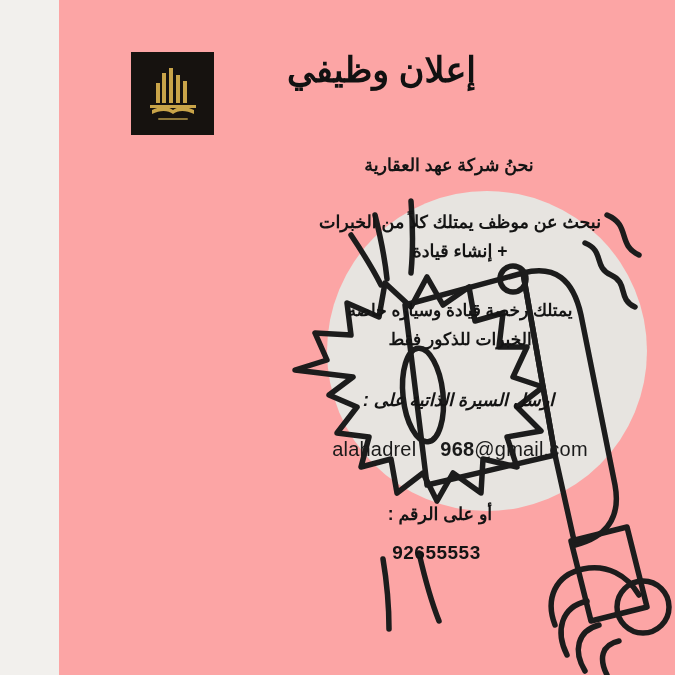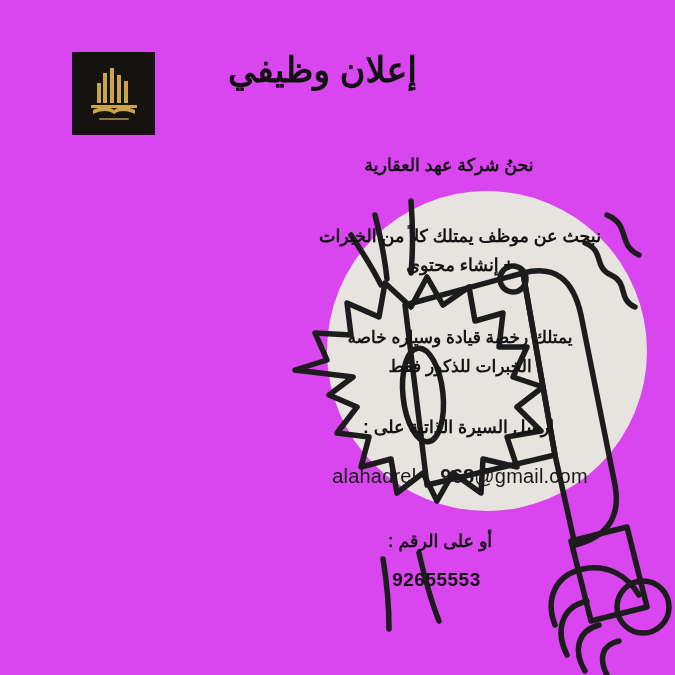--- a/index.html
+++ b/index.html
@@ -8,23 +8,23 @@
   }
   body {
     width: 675px;
     height: 675px;
     background: #f2f0ed;
     font-family: "Liberation Sans", sans-serif;
     overflow: hidden;
   }
   .poster {
     position: relative;
-    width: 675px;
+    width: 616px;
     height: 675px;
-    background: #d946ef;
+    background: #fca5a5;
     overflow: hidden;
   }
 
   
   .art {
     position: absolute;
     right: -10px;
     bottom: 0;
     width: 430px;
     height: 520px;
@@ -75,32 +75,33 @@
     font-weight: bold;
     line-height: 1.55;
   }
   .l-company {
     font-size: 17.5px;
     margin-top: 12px;
     padding-right: 22px;
   }
   .block-search {
     font-size: 17.5px;
-    margin-top: 44px;
+    margin-top: 30px;
   }
   .block-search div { margin: 2px 0; }
   .block-req {
     font-size: 17px;
-    margin-top: 46px;
+    margin-top: 33px;
   }
   .block-req div { margin: 2px 0; }
   .l-send {
     font-size: 17.5px;
     margin-top: 34px;
     padding-right: 3px;
+    font-style: italic;
   }
   .l-email {
     direction: ltr;
     font-size: 20px;
     font-weight: normal;
     margin-top: 24px;
     color: #1a1a1a;
     letter-spacing: 0.2px;
   }
   .l-email b { font-weight: bold; padding-left: 24px; }
@@ -181,21 +182,21 @@
   </div>
 
   <div class="title">إعلان وظيفي</div>
 
   <div class="content">
 
     <div class="line l-company">نحنُ شركة عهد العقارية</div>
 
     <div class="block-search">
       <div class="line">نبحث عن موظف يمتلك كلاً من الخبرات</div>
-      <div class="line">+ إنشاء محتوى</div>
+      <div class="line">+ إنشاء قيادة</div>
     </div>
 
     <div class="block-req">
       <div class="line">يمتلك رخصة قيادة وسياره خاصه</div>
       <div class="line">الخبرات للذكور فقط</div>
     </div>
 
     <div class="line l-send">ارسل السيرة الذاتية على :</div>
 
     <div class="l-email"><span>alahadrel</span><b>968</b><span>@gmail.com</span></div>

